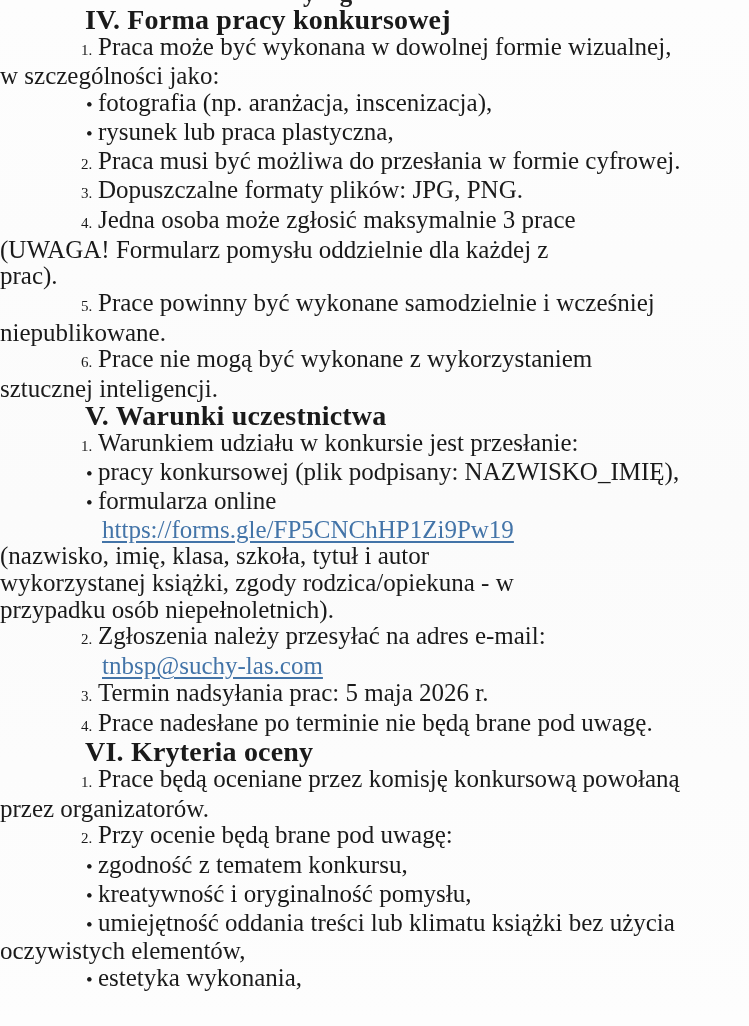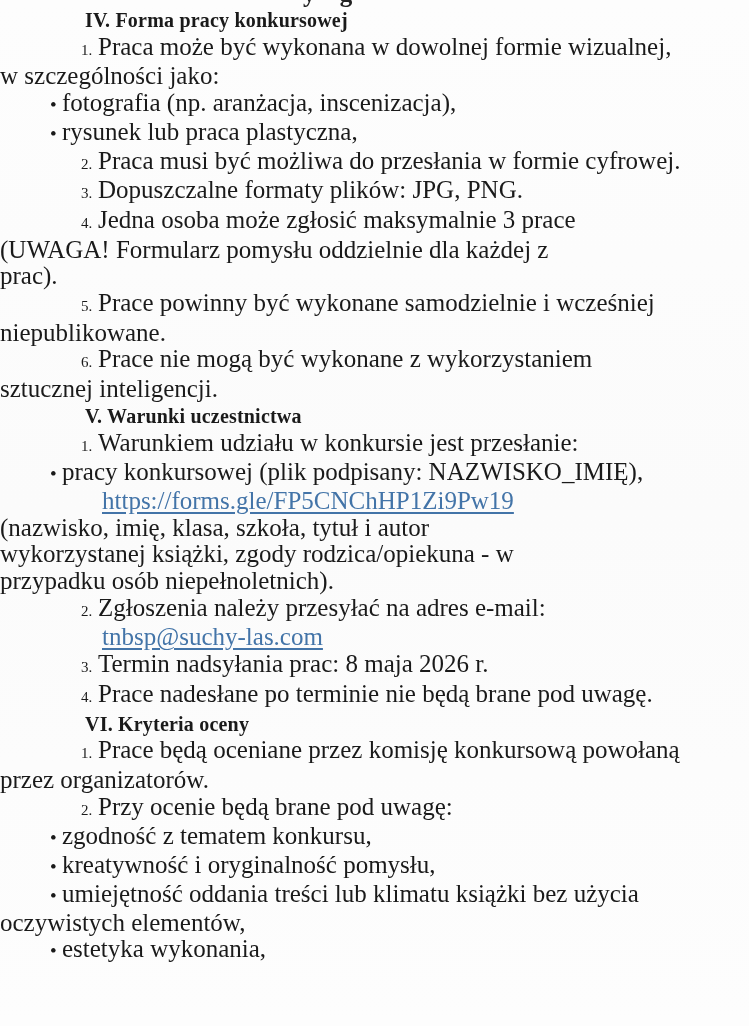--- a/index.html
+++ b/index.html
@@ -23,31 +23,31 @@
   .lines {
     padding-top: 7px;
   }
   .line {
     font-size: 25px;
     line-height: 26.7px;
     white-space: nowrap;
   }
   .line.heading {
     font-weight: bold;
-    font-size: 20px;
+    font-size: 28px;
     padding-left: 85px;
     letter-spacing: 0.2px;
   }
   .line.num { padding-left: 81px; }
   .num-marker {
     display: inline-block;
     width: 17px;
     font-size: 15px;
   }
-  .line.bullet { padding-left: 50px; }
+  .line.bullet { padding-left: 86px; }
   .bullet-marker {
     display: inline-block;
     width: 12px;
     font-size: 19px;
   }
   .line.cont { }
   .line.link { padding-left: 102px; }
   .line.link .txt {
     color: #4374a8;
     text-decoration: underline;
@@ -91,27 +91,28 @@
       <div class="line num"><span class="num-marker">4.</span><span class="txt">Jedna osoba może zgłosić maksymalnie 3 prace</span></div>
       <div class="line cont"><span class="txt">(UWAGA! Formularz pomysłu oddzielnie dla każdej z</span></div>
       <div class="line cont"><span class="txt">prac).</span></div>
       <div class="line num"><span class="num-marker">5.</span><span class="txt">Prace powinny być wykonane samodzielnie i wcześniej</span></div>
       <div class="line cont"><span class="txt">niepublikowane.</span></div>
       <div class="line num"><span class="num-marker">6.</span><span class="txt">Prace nie mogą być wykonane z wykorzystaniem</span></div>
       <div class="line cont"><span class="txt">sztucznej inteligencji.</span></div>
       <div class="line heading"><span class="txt">V. Warunki uczestnictwa</span></div>
       <div class="line num"><span class="num-marker">1.</span><span class="txt">Warunkiem udziału w konkursie jest przesłanie:</span></div>
       <div class="line bullet"><span class="bullet-marker">•</span><span class="txt">pracy konkursowej (plik podpisany: NAZWISKO_IMIĘ),</span></div>
+      <div class="line bullet"><span class="bullet-marker">•</span><span class="txt">formularza online</span></div>
       <div class="line link"><span class="txt">https://forms.gle/FP5CNChHP1Zi9Pw19</span></div>
       <div class="line cont"><span class="txt">(nazwisko, imię, klasa, szkoła, tytuł i autor</span></div>
       <div class="line cont"><span class="txt">wykorzystanej książki, zgody rodzica/opiekuna - w</span></div>
       <div class="line cont"><span class="txt">przypadku osób niepełnoletnich).</span></div>
       <div class="line num"><span class="num-marker">2.</span><span class="txt">Zgłoszenia należy przesyłać na adres e-mail:</span></div>
       <div class="line link"><span class="txt">tnbsp@suchy-las.com</span></div>
-      <div class="line num"><span class="num-marker">3.</span><span class="txt">Termin nadsyłania prac: 8 maja 2026 r.</span></div>
+      <div class="line num"><span class="num-marker">3.</span><span class="txt">Termin nadsyłania prac: 5 maja 2026 r.</span></div>
       <div class="line num"><span class="num-marker">4.</span><span class="txt">Prace nadesłane po terminie nie będą brane pod uwagę.</span></div>
       <div class="line heading"><span class="txt">VI. Kryteria oceny</span></div>
       <div class="line num"><span class="num-marker">1.</span><span class="txt">Prace będą oceniane przez komisję konkursową powołaną</span></div>
       <div class="line cont"><span class="txt">przez organizatorów.</span></div>
       <div class="line num"><span class="num-marker">2.</span><span class="txt">Przy ocenie będą brane pod uwagę:</span></div>
       <div class="line bullet"><span class="bullet-marker">•</span><span class="txt">zgodność z tematem konkursu,</span></div>
       <div class="line bullet"><span class="bullet-marker">•</span><span class="txt">kreatywność i oryginalność pomysłu,</span></div>
       <div class="line bullet"><span class="bullet-marker">•</span><span class="txt">umiejętność oddania treści lub klimatu książki bez użycia</span></div>
       <div class="line cont"><span class="txt">oczywistych elementów,</span></div>
       <div class="line bullet"><span class="bullet-marker">•</span><span class="txt">estetyka wykonania,</span></div>

